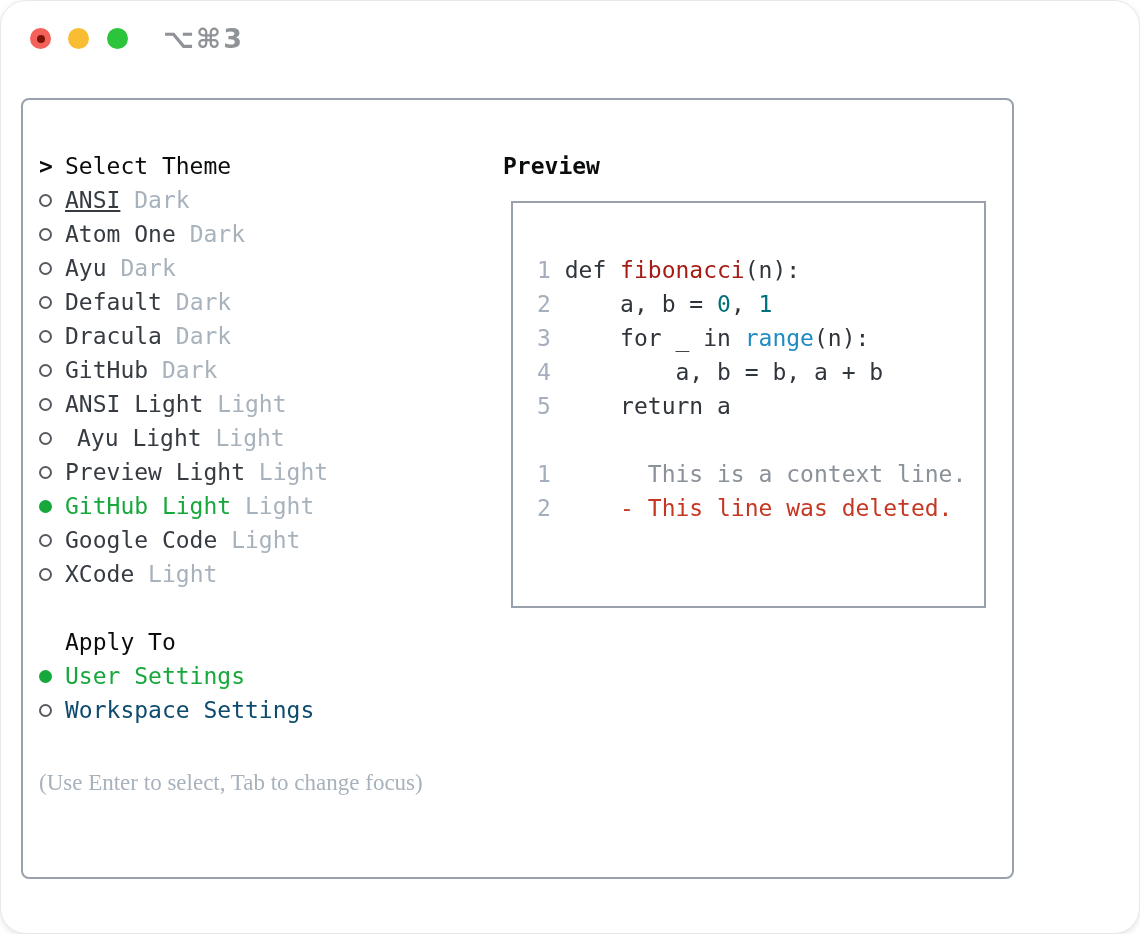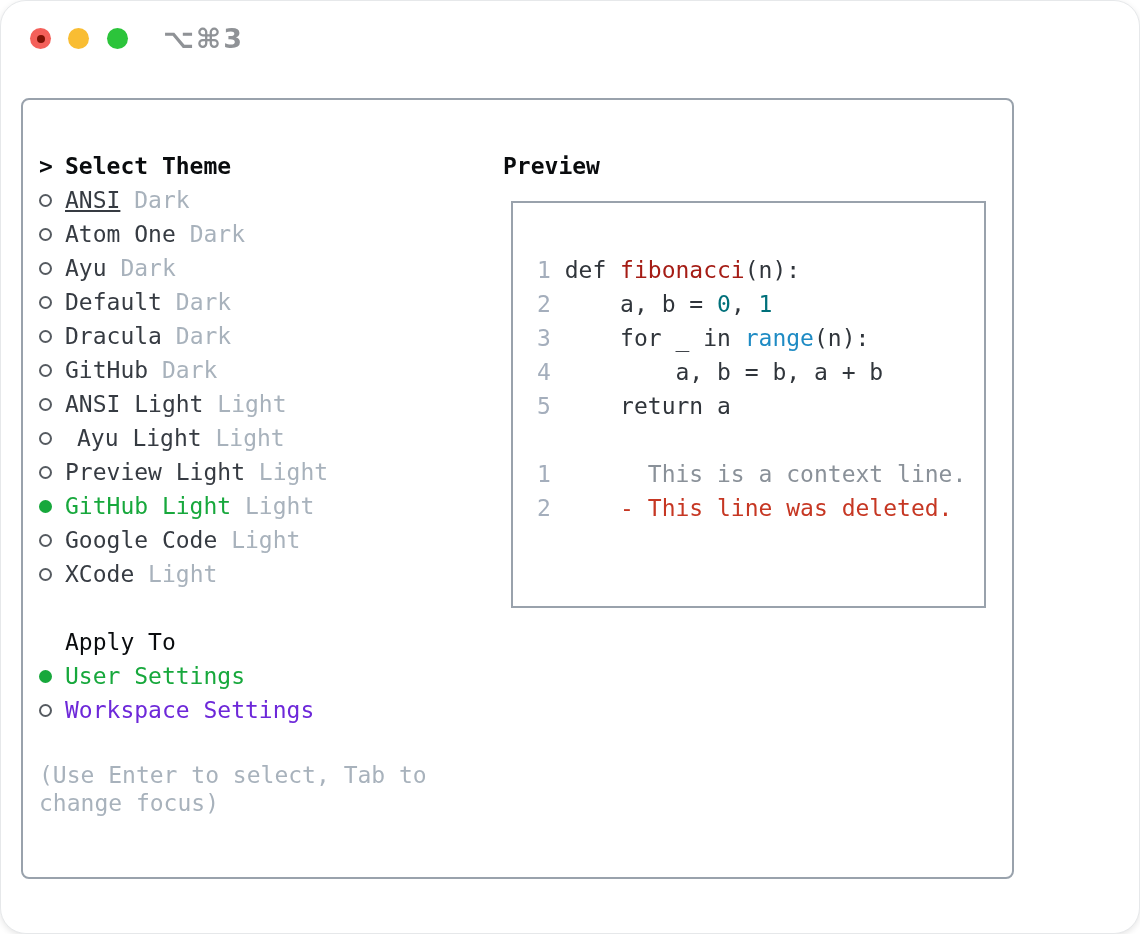--- a/index.html
+++ b/index.html
@@ -33,26 +33,26 @@
   .panel {
     position:absolute; left:20px; top:97px; width:993px; height:781px;
     border:2px solid var(--border); border-radius:8px; background:#fff;
   }
 
   
   .left-col { position:absolute; left:16px; top:49px; width:430px; font-size:23px; }
   .row { display:flex; align-items:center; height:34px; white-space:pre; }
   .prefix { width:26px; display:flex; align-items:center; flex:0 0 26px; }
   .caret { font-weight:bold; color:var(--heading); }
-  .h  { font-weight:bold; color:var(--heading); }
+  .h  { font-weight:normal; color:var(--heading); }
   .h2 { color:var(--heading); }
   .radio { width:13px; height:13px; border-radius:50%; border:2px solid var(--radio); display:inline-block; }
   .radio.on { background:var(--accent); border-color:var(--accent); }
   .spacer { height:34px; }
-  .footer { color:var(--muted); line-height:28px; width:410px; }
+  .footer { color:var(--muted); line-height:43px; width:410px;font-family:Liberation Serif, serif; }
 
   
   .preview-heading {
     position:absolute; left:480px; top:49px; height:34px; line-height:34px;
     font-size:23px; font-weight:bold; color:var(--heading);
   }
   .preview-box {
     position:absolute; left:488px; top:101px; width:475px; height:407px;
     border:2px solid var(--border); background:#fff;
   }
@@ -98,21 +98,21 @@
 
       <div class="spacer"></div>
 
       <div class="row">
         <span class="prefix"></span>
         <span class="h2">Apply To</span>
       </div>
 
       <div id="apply-list">
           <div class="row"><span class="prefix"><span class="radio on"></span></span><span style="color: rgb(23, 168, 60);">User Settings</span></div>
-          <div class="row"><span class="prefix"><span class="radio"></span></span><span style="color: #6d28d9;">Workspace Settings</span></div>
+          <div class="row"><span class="prefix"><span class="radio"></span></span><span style="color: #0c4a6e;">Workspace Settings</span></div>
         </div>
 
       <div class="spacer"></div>
 
       <div class="footer">(Use Enter to select, Tab to change focus)</div>
     </div>
 
     <div class="preview-heading">Preview</div>
 
     <div class="preview-box">

